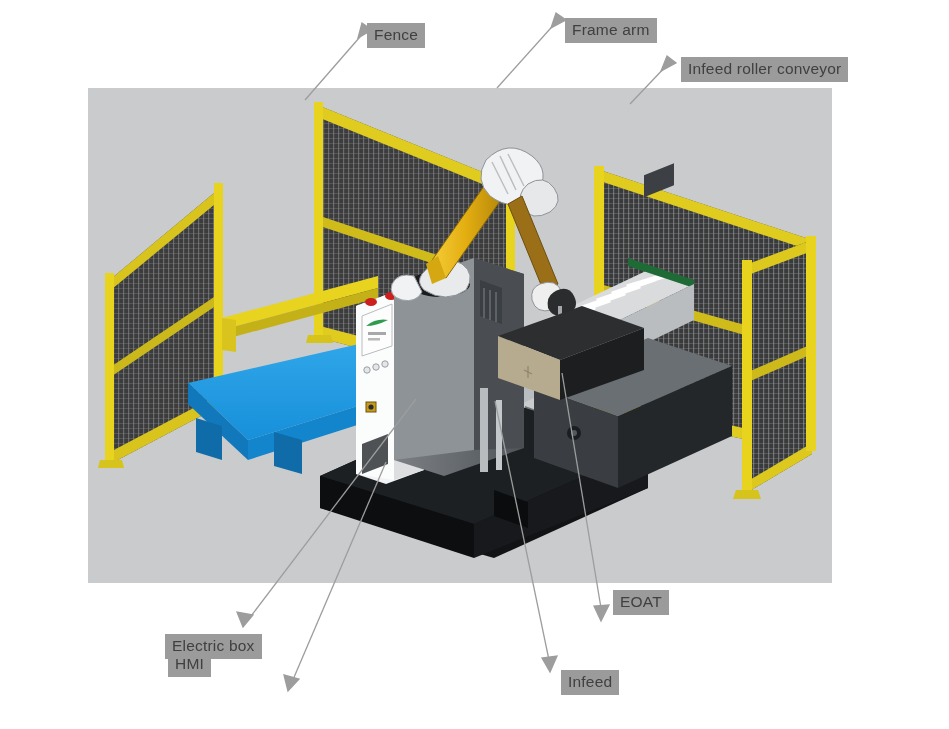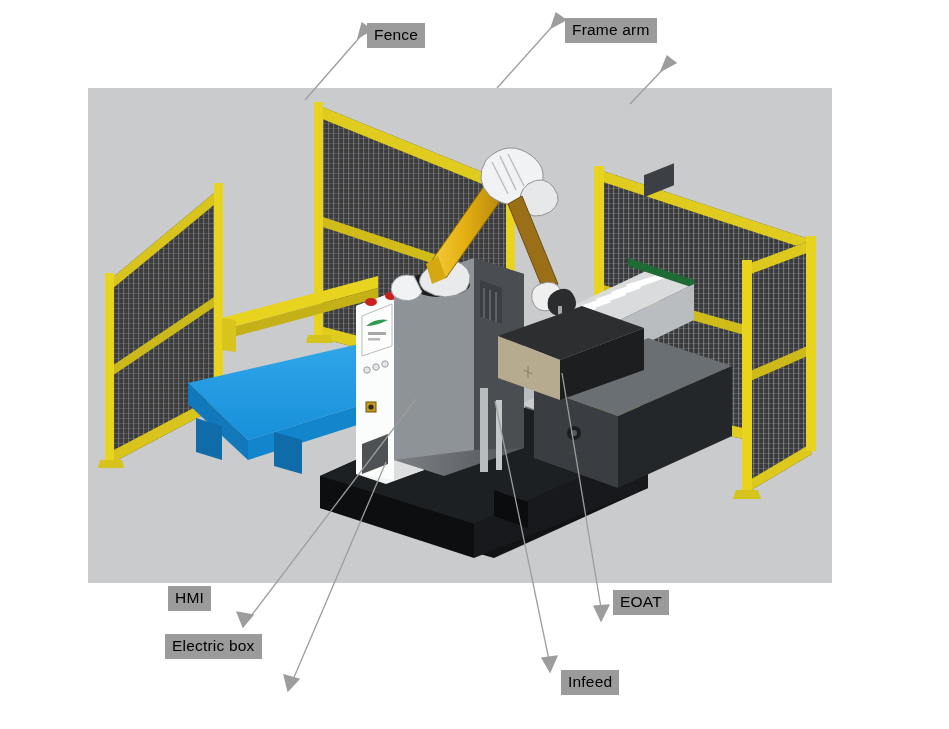--- a/index.html
+++ b/index.html
@@ -13,21 +13,21 @@
   
   .viewport{
     position:absolute;left:88px;top:88px;width:744px;height:495px;
     background:#c9cbcd;overflow:hidden;
   }
   .scene-svg{position:absolute;left:0;top:0;}
 
   
   .anno-layer{position:absolute;left:0;top:0;width:949px;height:729px;pointer-events:none;}
   .label{
-    position:absolute;background:#9b9b9b;color:#000000;
+    position:absolute;background:#9b9b9b;color:#404040;
     font-size:15.5px;line-height:1;letter-spacing:.2px;
     padding:4px 7px 5px 7px;white-space:nowrap;pointer-events:auto;
   }
 </style>
 </head>
 <body>
 
 <div id="stage">
 
   <div class="viewport">
@@ -237,19 +237,20 @@
       <polygon points="601,621 594,606 609,605"></polygon>
 
       <line x1="495" y1="401" x2="549" y2="660"></line>
       <polygon points="550,672 542,658 557,656"></polygon>
     </g>
   </svg>
 
   <div class="anno-layer">
     <div class="label" style="left:367px;top:23px">Fence</div>
     <div class="label" style="left:565px;top:18px">Frame arm</div>
-    <div class="label" style="left:168px;top:586px">HMI</div>
+    <div class="label" style="left:681px;top:57px">Infeed roller conveyor</div>
+    <div class="label" style="left:168px;top:652px">HMI</div>
     <div class="label" style="left:165px;top:634px">Electric box</div>
     <div class="label" style="left:613px;top:590px">EOAT</div>
     <div class="label" style="left:561px;top:670px">Infeed</div>
   </div>
 
 </div>
 
 </body></html>

